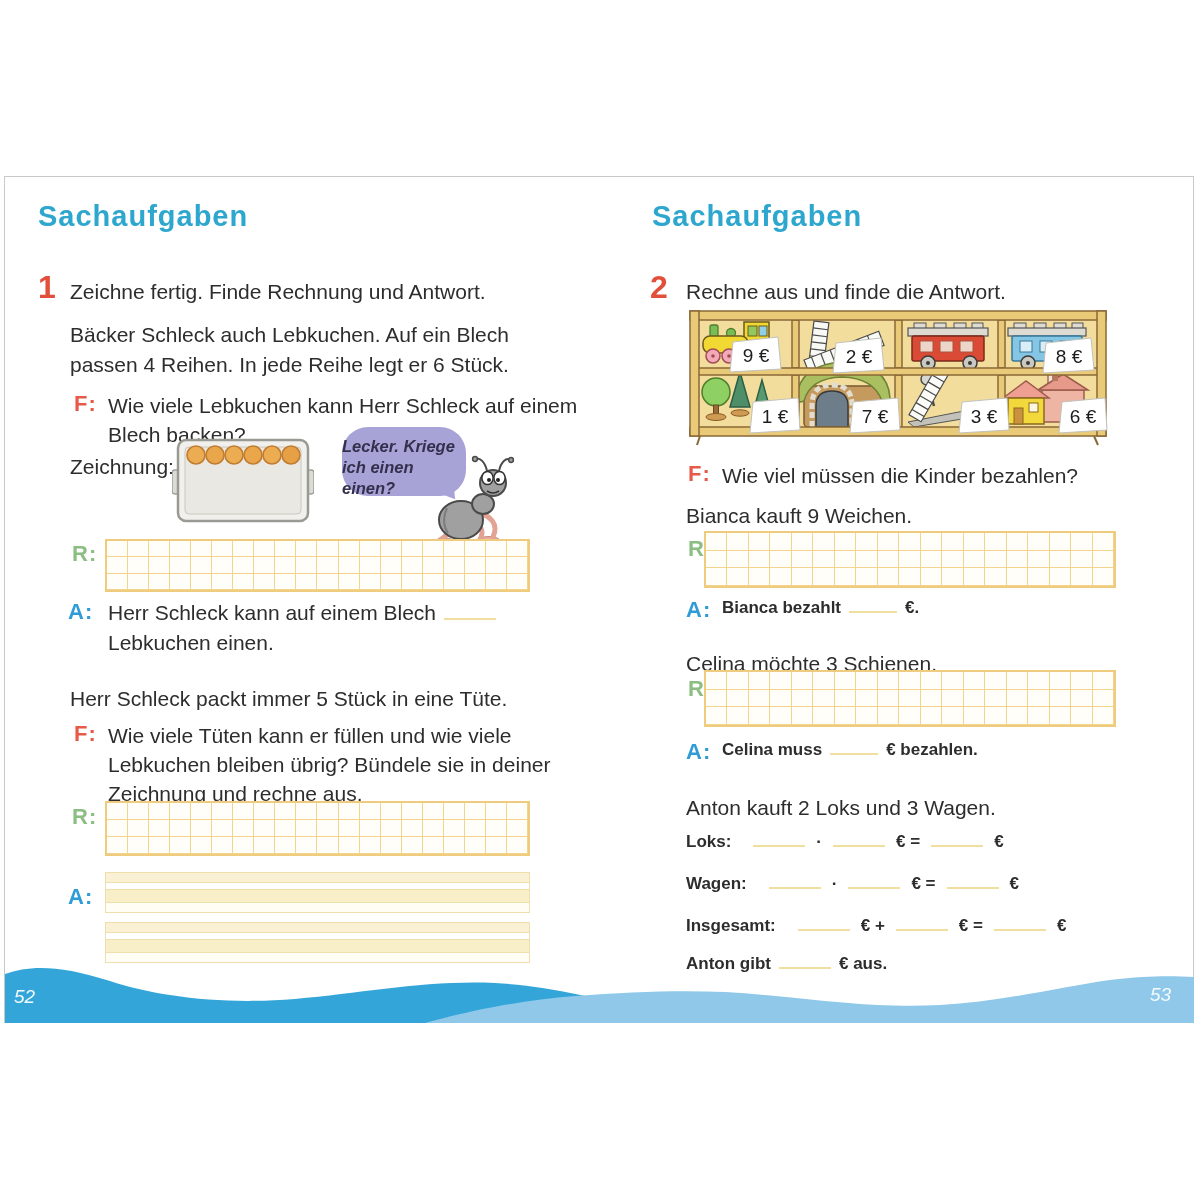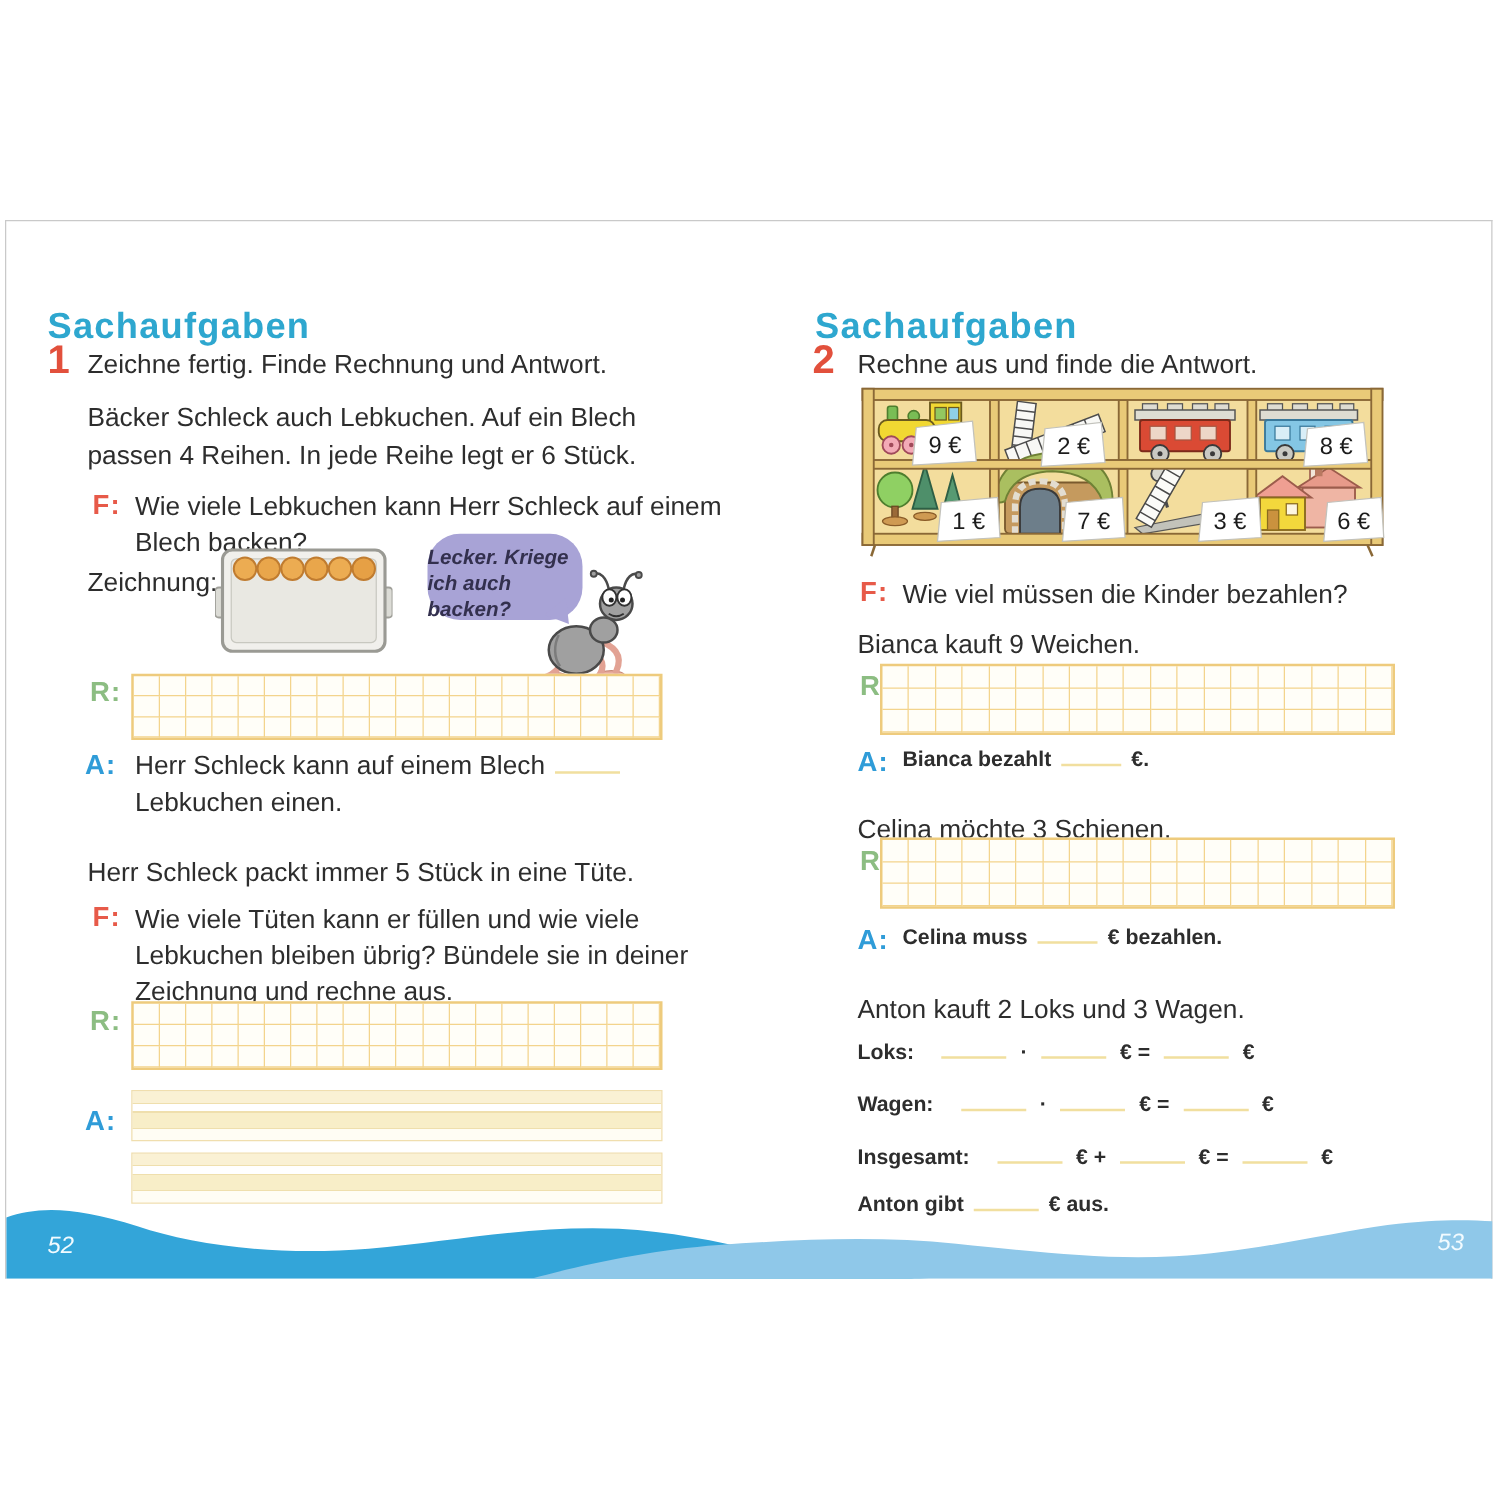--- a/index.html
+++ b/index.html
@@ -1,21 +1,21 @@
 <!DOCTYPE html>
 <html><head>
 <meta charset="utf-8">
 <style>
   html,body{margin:0;padding:0;background:#ffffff;}
   .canvas{position:relative;width:1200px;height:1200px;background:#ffffff;overflow:hidden;
           font-family:"Liberation Sans",sans-serif;color:#2d2d2d;}
   .spread{position:absolute;left:4px;top:176px;width:1190px;height:847px;background:#ffffff;
           border:1px solid #c9c9c9;border-bottom:none;box-sizing:border-box;}
   .abs{position:absolute;}
-  .heading{font-size:29px;font-weight:bold;letter-spacing:1px;margin-top:45px;}
+  .heading{font-size:29px;font-weight:bold;letter-spacing:1px;}
   .tasknum{font-size:32px;font-weight:bold;line-height:1;}
   .t{font-size:21px;line-height:30px;}
   .mk{position:absolute;font-size:22px;font-weight:bold;letter-spacing:1px;}
   .blank{display:inline-block;width:48px;height:14px;border-bottom:2px solid #f1df9f;margin:0 8px;}
   .blank.w{width:52px;}
   .row{position:absolute;font-size:17px;white-space:nowrap;font-weight:bold;}
   .row .lbl{margin-right:14px;}
   .row .sym{margin:0 3px;}
   .rgrid{position:absolute;display:grid;background:#fffef8;border:2px solid #eecb7d;box-sizing:border-box;}
   .gc{border-right:1px solid #f3d48c;border-bottom:1px solid #f3d48c;}
@@ -67,21 +67,21 @@
       <circle cx="43" cy="19" r="9" fill="#e9a64b" stroke="#c07c30" stroke-width="1.6"></circle>
       <circle cx="62" cy="19" r="9" fill="#ecac52" stroke="#c07c30" stroke-width="1.6"></circle>
       <circle cx="81" cy="19" r="9" fill="#e9a64b" stroke="#c07c30" stroke-width="1.6"></circle>
       <circle cx="100" cy="19" r="9" fill="#ecac52" stroke="#c07c30" stroke-width="1.6"></circle>
       <circle cx="119" cy="19" r="9" fill="#e6a045" stroke="#c07c30" stroke-width="1.6"></circle>
     </g>
   </svg>
 
   <div class="bubble">
     <div class="bline">Lecker. Kriege</div>
-    <div class="bline">ich auch backen?</div>
+    <div class="bline">ich einen einen?</div>
   </div>
 
   <svg class="abs" style="left:433px;top:450px" width="84" height="98" viewBox="0 0 84 98">
     <ellipse cx="56" cy="91" rx="11" ry="4.5" fill="#e9ab9e" stroke="#c98878" stroke-width="1"></ellipse>
     <ellipse cx="12" cy="92" rx="9" ry="4" fill="#e9ab9e" stroke="#c98878" stroke-width="1"></ellipse>
     <path d="M44,62 C58,66 66,74 60,87" fill="none" stroke="#e2a294" stroke-width="5" stroke-linecap="round"></path>
     <path d="M38,68 C50,76 52,84 45,92" fill="none" stroke="#e2a294" stroke-width="5" stroke-linecap="round"></path>
     <path d="M18,80 C12,87 8,90 5,91" fill="none" stroke="#e2a294" stroke-width="5" stroke-linecap="round"></path>
     <ellipse cx="28" cy="70" rx="22" ry="19" fill="#a0a0a0" stroke="#4a4a4a" stroke-width="2"></ellipse>
     <path d="M14,58 C10,66 10,76 15,83" fill="none" stroke="#7c7c7c" stroke-width="2"></path>
@@ -550,15 +550,15 @@
   </div>
 
   <div class="row" style="left:686px;top:953px">
     <span>Anton gibt</span><span class="blank w"></span><span>€ aus.</span>
   </div>
 
   <svg class="abs" style="left:5px;top:952px" width="1189" height="71" viewBox="0 0 1189 71">
     <path d="M0,22 C25,13 55,13 105,29 C150,44 215,53 290,47 C360,41 420,28 490,31 C545,34 590,46 650,60 C690,69 725,71 745,71 L0,71 Z" fill="#33a5d9"></path>
     <path d="M420,71 C460,60 515,48 570,44 C640,39 700,37 760,43 C830,50 880,56 935,53 C995,50 1055,35 1105,28 C1145,23 1170,24 1189,25 L1189,71 Z" fill="#8fc8e9"></path>
   </svg>
-  <div class="wave-num" style="left:38px;top:986px">52</div>
+  <div class="wave-num" style="left:14px;top:986px">52</div>
   <div class="wave-num" style="left:1150px;top:984px">53</div>
 </div>
 
 </body></html>

